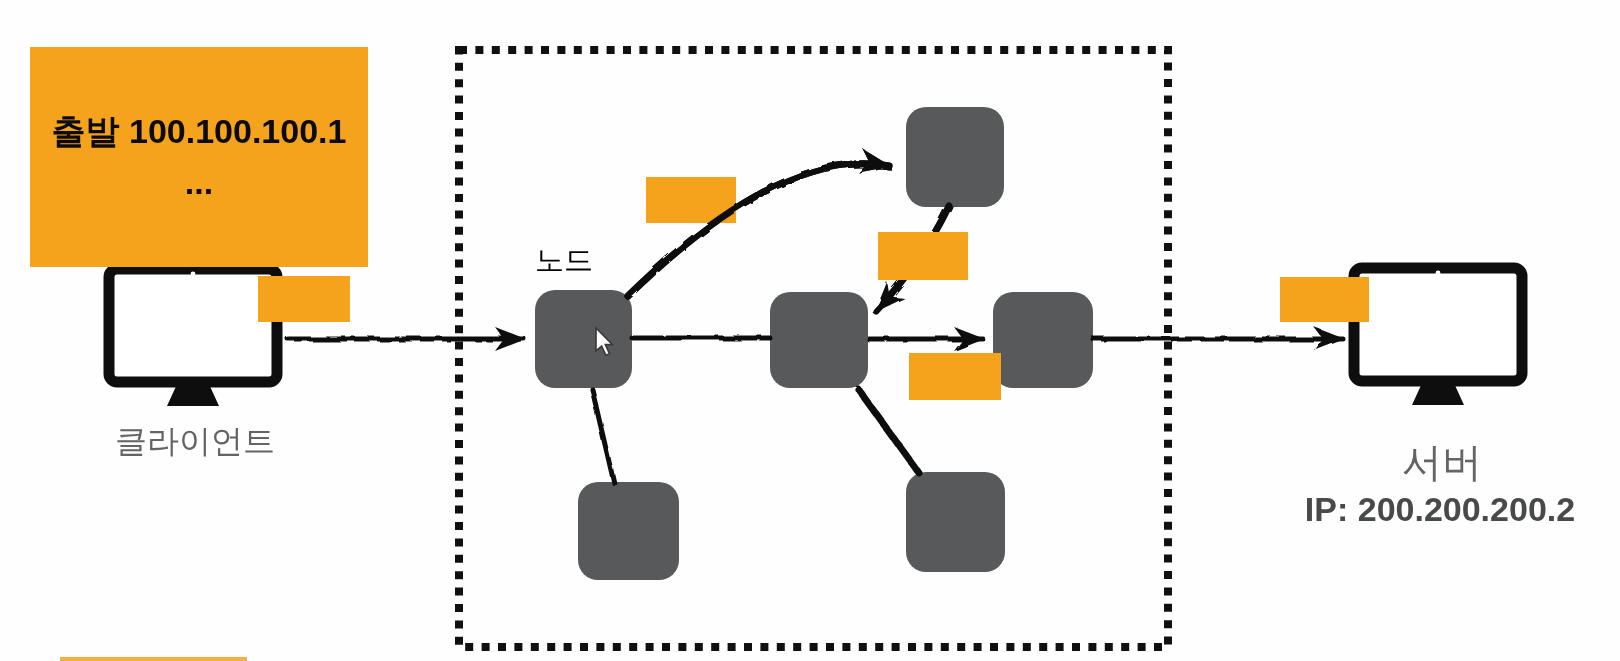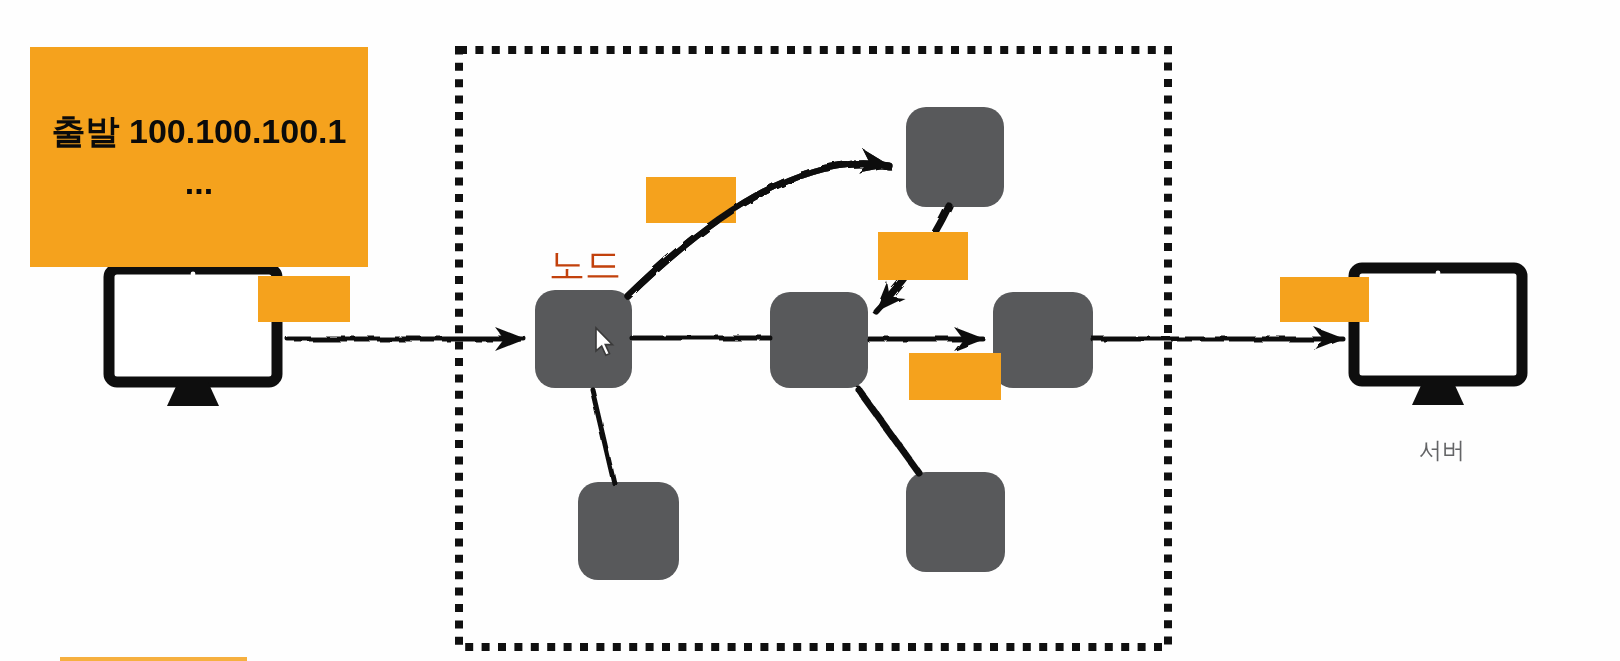--- a/index.html
+++ b/index.html
@@ -7,24 +7,24 @@
     position:relative;width:1620px;height:661px;background:#fefefe;
     overflow:hidden;font-family:"Liberation Sans","DejaVu Sans",sans-serif;
   }
   #stage svg.layer{position:absolute;left:0;top:0;}
   .txt{position:absolute;white-space:nowrap;}
   #header-box{
     left:30px;top:13px;width:338px;height:220px;background:#F5A21D;
     display:flex;flex-direction:column;justify-content:center;
     font-weight:bold;font-size:34px;line-height:51px;color:#0b0b0b;text-align:center;margin-top:34px;
   }
-  #node-label{left:535px;top:241px;width:100px;text-align:center;font-size:36px;color:#c2410c;}
+  #node-label{left:535px;top:241px;width:100px;font-size:29px;color:#000000;}
   #client-label{left:60px;top:420px;width:270px;text-align:center;font-size:32px;color:#636466;}
   #client-ip{left:20px;top:488px;width:350px;text-align:center;font-size:34px;font-weight:bold;color:#48494B;}
-  #server-label{left:1307px;top:435px;width:270px;text-align:center;font-size:23px;color:#636466;}
+  #server-label{left:1307px;top:435px;width:270px;text-align:center;font-size:40px;color:#636466;}
   #server-ip{left:1280px;top:490px;width:320px;text-align:center;font-size:34px;font-weight:bold;color:#48494B;}
   #bottom-strip{position:absolute;left:60px;top:657px;width:187px;height:4px;background:#F5A21D;opacity:.85;}
 </style>
 </head>
 <body>
 
 <div id="stage">
 
   <svg class="layer" width="1620" height="661" viewBox="0 0 1620 661">
     <defs>
@@ -80,16 +80,18 @@
       <path d="M0,0 L0,17 L4.2,13.4 L7.3,20.2 L10,19 L6.9,12.3 L12.2,12.3 Z" fill="#ffffff" stroke="#3a3a3a" stroke-width="1.2"></path>
     </g>
   </svg>
 
   <div class="txt" id="header-box">
     <div>출발 100.100.100.1</div>
     <div>...</div>
   </div>
 
   <div class="txt" id="node-label">노드</div>
+  <div class="txt" id="client-label">클라이언트</div>
   <div class="txt" id="server-label">서버</div>
+  <div class="txt" id="server-ip">IP: 200.200.200.2</div>
 
   <div id="bottom-strip"></div>
 </div>
 
 </body></html>

